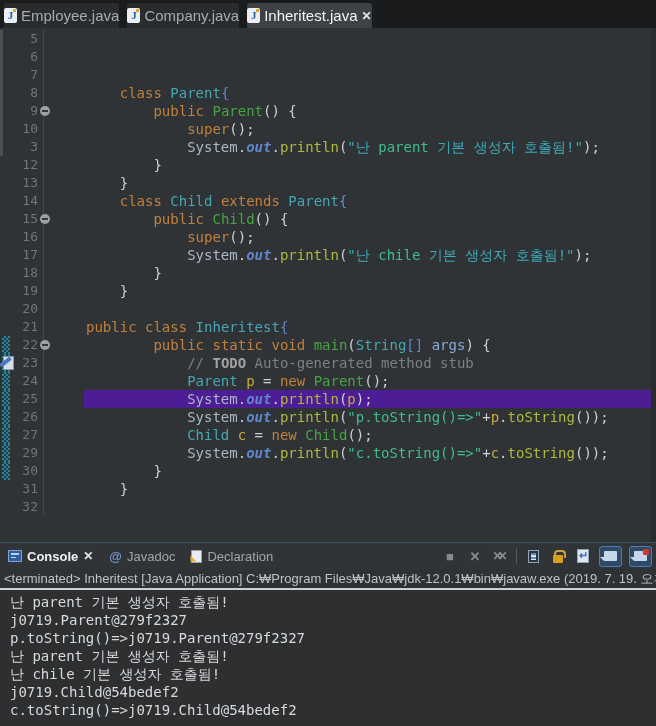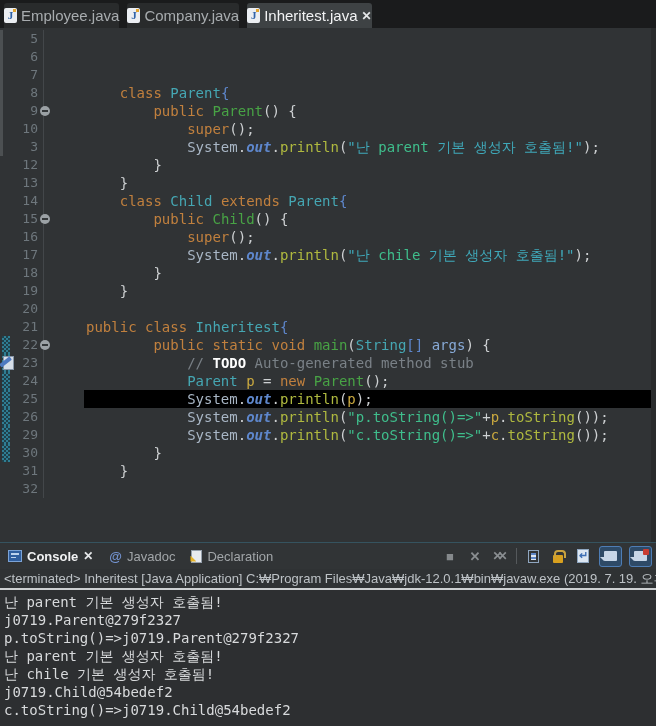--- a/index.html
+++ b/index.html
@@ -32,33 +32,33 @@
   .hatch::before { content:""; position:absolute; left:2px; top:0; width:8px; height:18px;
     background-image:conic-gradient(#2F7E93 25%, #20414A 25% 50%, #2F7E93 50% 75%, #20414A 75%);
     background-size:4px 4px; }
   .range::after { content:""; position:absolute; left:0; top:0; width:3px; height:18px; background:#4C5052; }
   .task-ic { position:absolute; left:0; top:2px; width:14px; height:14px; z-index:3; }
   .task-ic::before { content:""; position:absolute; left:3px; top:0; width:9px; height:12px;
     background:#D6DEE8; border:1px solid #8796A8; }
   .task-ic::after { content:""; position:absolute; left:-1px; top:4px; width:13px; height:4px;
     background:#4E79C0; border-radius:1px; transform:rotate(-38deg); }
   .code { flex:1; white-space:pre; font:14px/18px "DejaVu Sans Mono","Liberation Mono",monospace; color:#CDD0D2; padding-left:2px;margin-left:40px; }
-  .line.current .code { background:#000000; }
+  .line.current .code { background:#4c1d95; }
   .tk-kw  { color:#C1803E; }
   .tk-cls { color:#45A7B3; }
   .tk-grn { color:#48A345; }
   .tk-mth { color:#AFB93F; }
   .tk-fld { color:#5E87CC; font-weight:bold; font-style:italic;text-align:center; }
   .tk-dft { color:#A9B7C6; }
   .tk-var { color:#CAA93F; }
   .tk-prm { color:#87AAD7; }
   .tk-s   { color:#3FBE8C; }
   .tk-sk  { color:#3FA9BA; }
   .tk-cmt { color:#7A8187; }
-  .tk-todo{ color:#ffffff; font-weight:bold; }
+  .tk-todo{ color:#a3a3a3; font-weight:bold; }
   .tk-pun { color:#CDD0D2; }
   .tk-br  { color:#5E87CC; }
 
   
   .console-panel { height:184px; background:#2D2F31; border-top:1px solid #35535F; display:flex; flex-direction:column; }
   .chead { height:26px; background:#313436; display:flex; align-items:center; padding:0 4px 0 8px; }
   .vtab { display:flex; align-items:center; gap:5px; font-size:13px; color:#A2A6A9; margin-right:16px; white-space:nowrap; }
   .vtab.active { color:#F1F2F3; font-weight:bold;justify-content:center; }
   .cons-ic { width:14px; height:12px; background:#2F5E9E; border:1px solid #7BA3D6; position:relative; flex:none; }
   .cons-ic::before { content:""; position:absolute; left:2px; top:2px; right:2px; height:2px; background:#BCD2EC; }
@@ -82,21 +82,21 @@
   .wrap-ic { width:12px; height:14px; background:#DCE6F2; border:1px solid #8FA6C0; position:relative; }
   .wrap-ic::after { content:"↵"; position:absolute; left:1px; top:-1px; color:#3E6FB5; font-weight:bold; font-size:11px; }
   .tbtn { width:23px; height:21px; border:1px solid #4E7DB5; background:#2E4A67; border-radius:3px;
     display:flex; align-items:center; justify-content:center; }
   .bub { width:13px; height:10px; background:#C7D6E8; border-radius:1px; position:relative; }
   .bub::after { content:""; position:absolute; left:-4px; bottom:-4px; border:4px solid transparent; border-top-color:#C7D6E8; }
   .bub.err::before { content:""; position:absolute; right:-2px; top:-2px; width:6px; height:6px; border-radius:1px; background:#C83C32; }
 
   .cstatus { height:21px; border-bottom:2px solid #CDD0D2; display:flex; align-items:center;
     padding-left:4px; color:#BDC2C6; font-size:13px; white-space:nowrap; overflow:hidden; background:#2F3234; }
-  .cout { flex:1; padding:3px 0 0 4px; overflow:hidden; }
+  .cout { flex:1; padding:3px 0 0 10px; overflow:hidden; }
   .cline { font:14px/18px "DejaVu Sans Mono","Liberation Mono",monospace; color:#D8DADC; white-space:pre; }
 </style>
 </head>
 <body>
 
 <div class="tabbar">
   <div class="etab">
     <span class="jfile"></span>
     <span>Employee.java</span>
   </div>
@@ -244,20 +244,26 @@
         <div class="code"><span class="tk-ws">            </span><span class="tk-dft">System</span><span class="tk-pun">.</span><span class="tk-fld">out</span><span class="tk-pun">.</span><span class="tk-mth">println</span><span class="tk-pun">(</span><span class="tk-var">p</span><span class="tk-pun">);</span></div>
       </div>
       <div class="line">
         <div class="gutter hatch">
           <span class="num">26</span>
         </div>
         <div class="code"><span class="tk-ws">            </span><span class="tk-dft">System</span><span class="tk-pun">.</span><span class="tk-fld">out</span><span class="tk-pun">.</span><span class="tk-mth">println</span><span class="tk-pun">(</span><span class="tk-s">"p.toString()=&gt;"</span><span class="tk-pun">+</span><span class="tk-var">p</span><span class="tk-pun">.</span><span class="tk-mth">toString</span><span class="tk-pun">());</span></div>
       </div>
       <div class="line">
         <div class="gutter hatch">
+          <span class="num">27</span>
+        </div>
+        <div class="code"><span class="tk-ws">            </span><span class="tk-cls">Child</span><span class="tk-ws"> </span><span class="tk-var">c</span><span class="tk-pun"> = </span><span class="tk-kw">new</span><span class="tk-ws"> </span><span class="tk-grn">Child</span><span class="tk-pun">();</span></div>
+      </div>
+      <div class="line">
+        <div class="gutter hatch">
           <span class="num">29</span>
         </div>
         <div class="code"><span class="tk-ws">            </span><span class="tk-dft">System</span><span class="tk-pun">.</span><span class="tk-fld">out</span><span class="tk-pun">.</span><span class="tk-mth">println</span><span class="tk-pun">(</span><span class="tk-s">"c.toString()=&gt;"</span><span class="tk-pun">+</span><span class="tk-var">c</span><span class="tk-pun">.</span><span class="tk-mth">toString</span><span class="tk-pun">());</span></div>
       </div>
       <div class="line">
         <div class="gutter hatch">
           <span class="num">30</span>
         </div>
         <div class="code"><span class="tk-ws">        </span><span class="tk-pun">}</span></div>
       </div>

